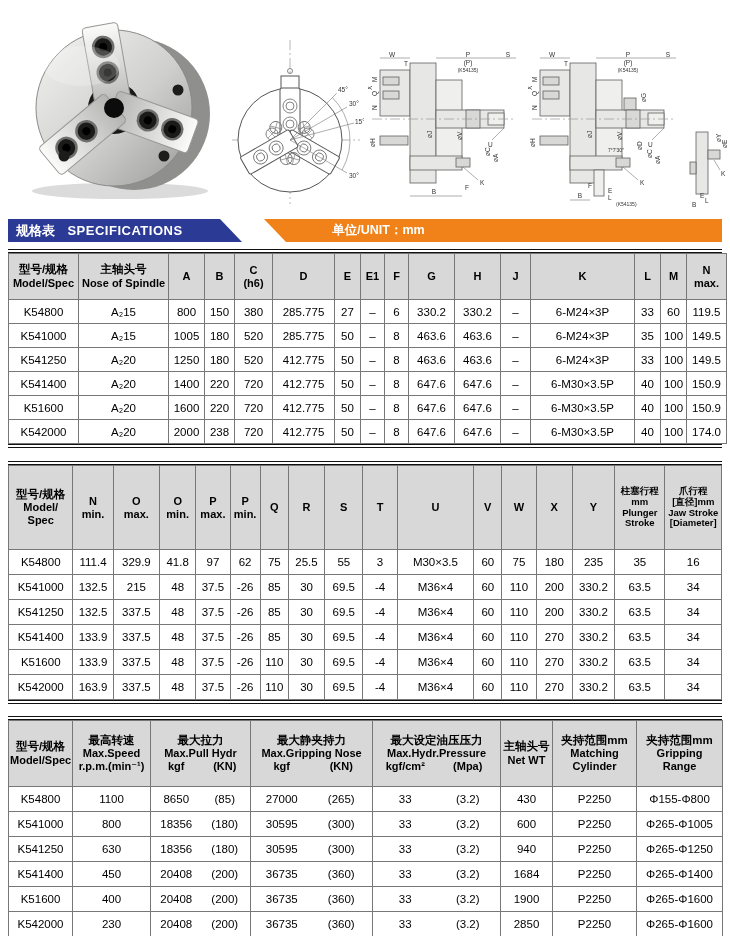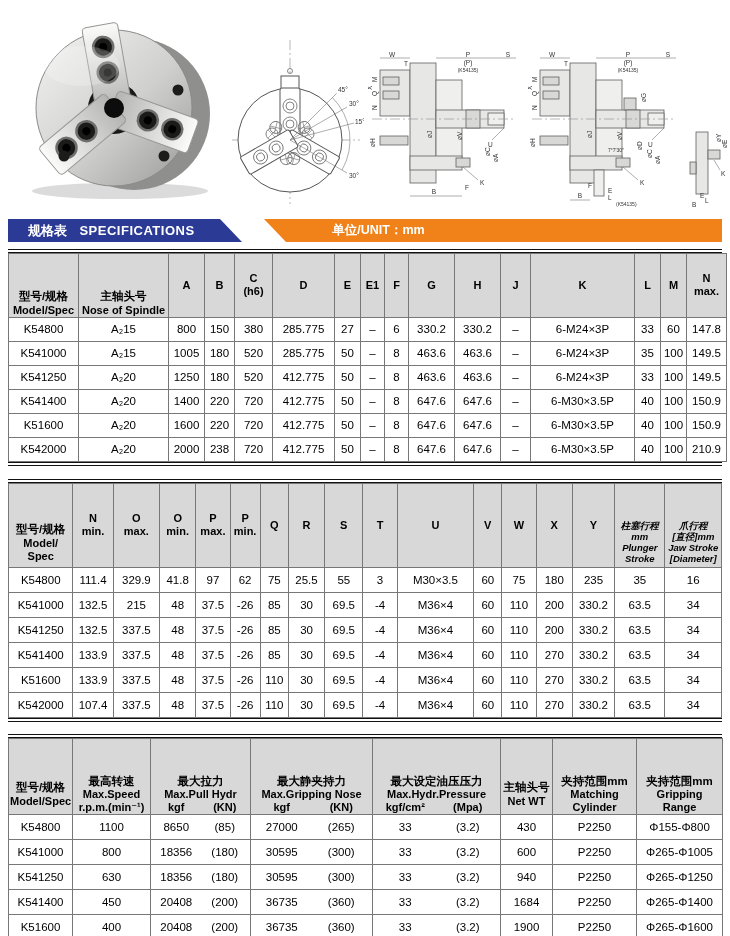--- a/index.html
+++ b/index.html
@@ -19,35 +19,35 @@
   .dlab.sm { font-size:5px; }
   .blk { fill:#e7e7e5; stroke:#606060; stroke-width:0.8; }
   .blk2 { fill:#d8d8d6; stroke:#606060; stroke-width:0.8; }
   .blk3 { fill:#efefed; stroke:#606060; stroke-width:0.8; }
   
   .banner { position:relative; height:23px; margin:0 8px; background:#ffffff; }
   .banner-blue, .banner-orange { position:absolute; top:0; bottom:0; left:0; right:0; }
   .banner-blue { background:#2b3a94; clip-path:polygon(0 0, 212px 0, 234px 100%, 0 100%); z-index:2; }
   .banner-orange { background:#f08219; clip-path:polygon(219px 0, 100% 0, 100% 100%, 241px 100%); z-index:1; }
   .banner span { color:#fff; font-weight:bold; font-size:13px; line-height:23px; }
-  .banner-blue .zh { margin-left:20px; }
+  .banner-blue .zh { margin-left:8px; }
   .banner-blue .en { margin-left:8px; letter-spacing:0.5px; }
   .banner-orange { text-align:center;margin-left:37px; }
   .banner-orange span { margin-right:10px; font-size:12.5px; }
   
   .tbl-wrap { margin:0 8px; border-top:4px double #111; border-bottom:4px double #111; }
   .tbl-wrap.m1 { margin-top:7px; }
   .tbl-wrap.m2 { margin-top:13px; }
   .tbl-wrap.m3 { margin-top:12px; }
   table { border-collapse:collapse; table-layout:fixed; width:714px; }
   th, td { border:1px solid #777; text-align:center; vertical-align:middle; padding:0 1px; overflow:hidden; }
   th { background:#d8d8d8; font-weight:bold; color:#000; }
   th div { font-size:11px; line-height:1.18; }
-  th div.zh { font-size:11.5px;margin-top:36px; }
-  th.small div { font-size:9.5px; line-height:1.15;font-style:italic; }
+  th div.zh { font-size:11.5px; }
+  th.small div { font-size:9.5px; line-height:1.15; }
   td { font-size:11.5px; color:#000; background:#fff; }
   .t1 thead tr { height:46px; }
   .t1 tbody tr { height:24px; }
   .t2 thead tr { height:84px; }
   .t2 tbody tr { height:25px; }
   .t3 thead tr { height:66px; }
   .t3 tbody tr { height:25px; }
   .pairwrap { display:flex; width:100%; }
   .pairwrap span { flex:1; text-align:center; }
 </style>
@@ -399,21 +399,21 @@
           <td>
             <div>6-M24×3P</div>
           </td>
           <td>
             <div>33</div>
           </td>
           <td>
             <div>60</div>
           </td>
           <td>
-            <div>147.8</div>
+            <div>119.5</div>
           </td>
         </tr>
         <tr>
           <td>
             <div>K541000</div>
           </td>
           <td>
             <div>A₂15</div>
           </td>
           <td>
@@ -649,21 +649,21 @@
           <td>
             <div>6-M30×3.5P</div>
           </td>
           <td>
             <div>40</div>
           </td>
           <td>
             <div>100</div>
           </td>
           <td>
-            <div>210.9</div>
+            <div>174.0</div>
           </td>
         </tr>
       </tbody>
     </table>
 </div>
 
 <div class="tbl-wrap m2">
   <table id="table2" class="t2">
       <colgroup>
         <col style="width: 64px;">
@@ -1016,21 +1016,21 @@
           </td>
           <td>
             <div>34</div>
           </td>
         </tr>
         <tr>
           <td>
             <div>K542000</div>
           </td>
           <td>
-            <div>107.4</div>
+            <div>163.9</div>
           </td>
           <td>
             <div>337.5</div>
           </td>
           <td>
             <div>48</div>
           </td>
           <td>
             <div>37.5</div>
           </td>

